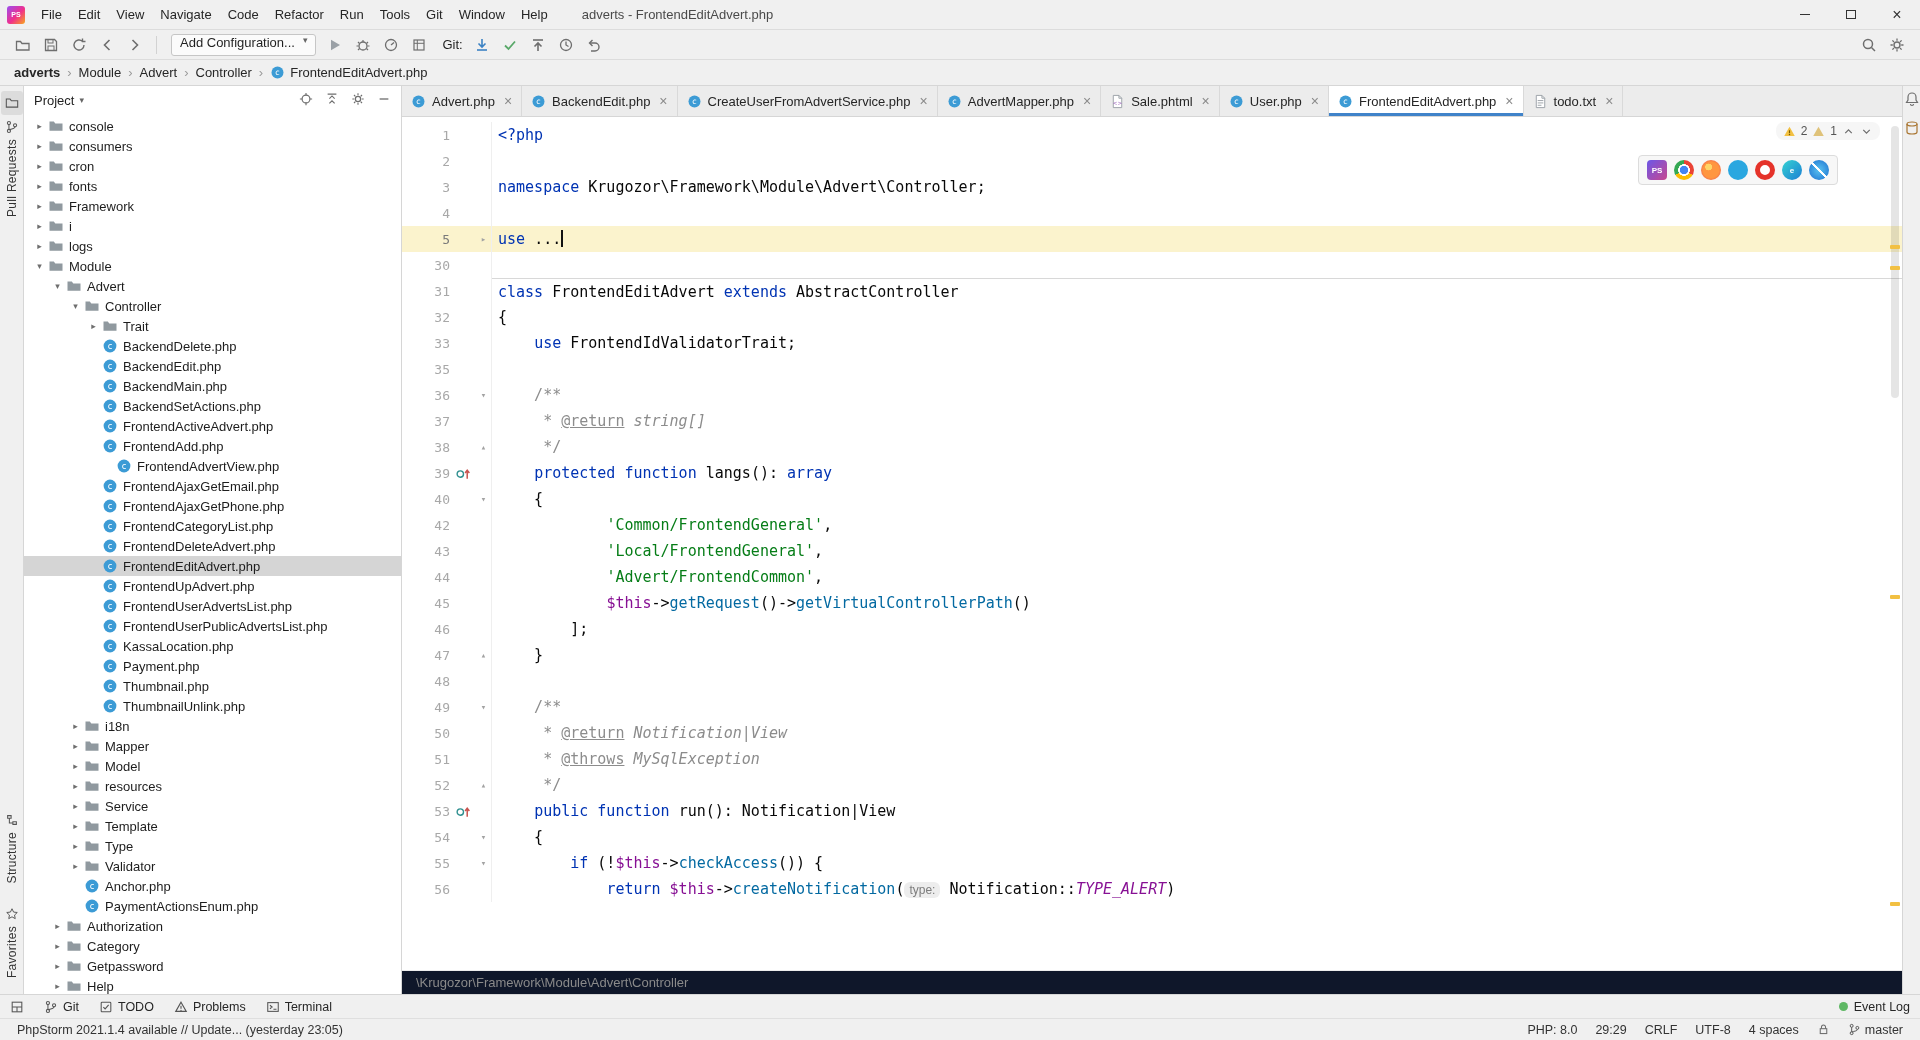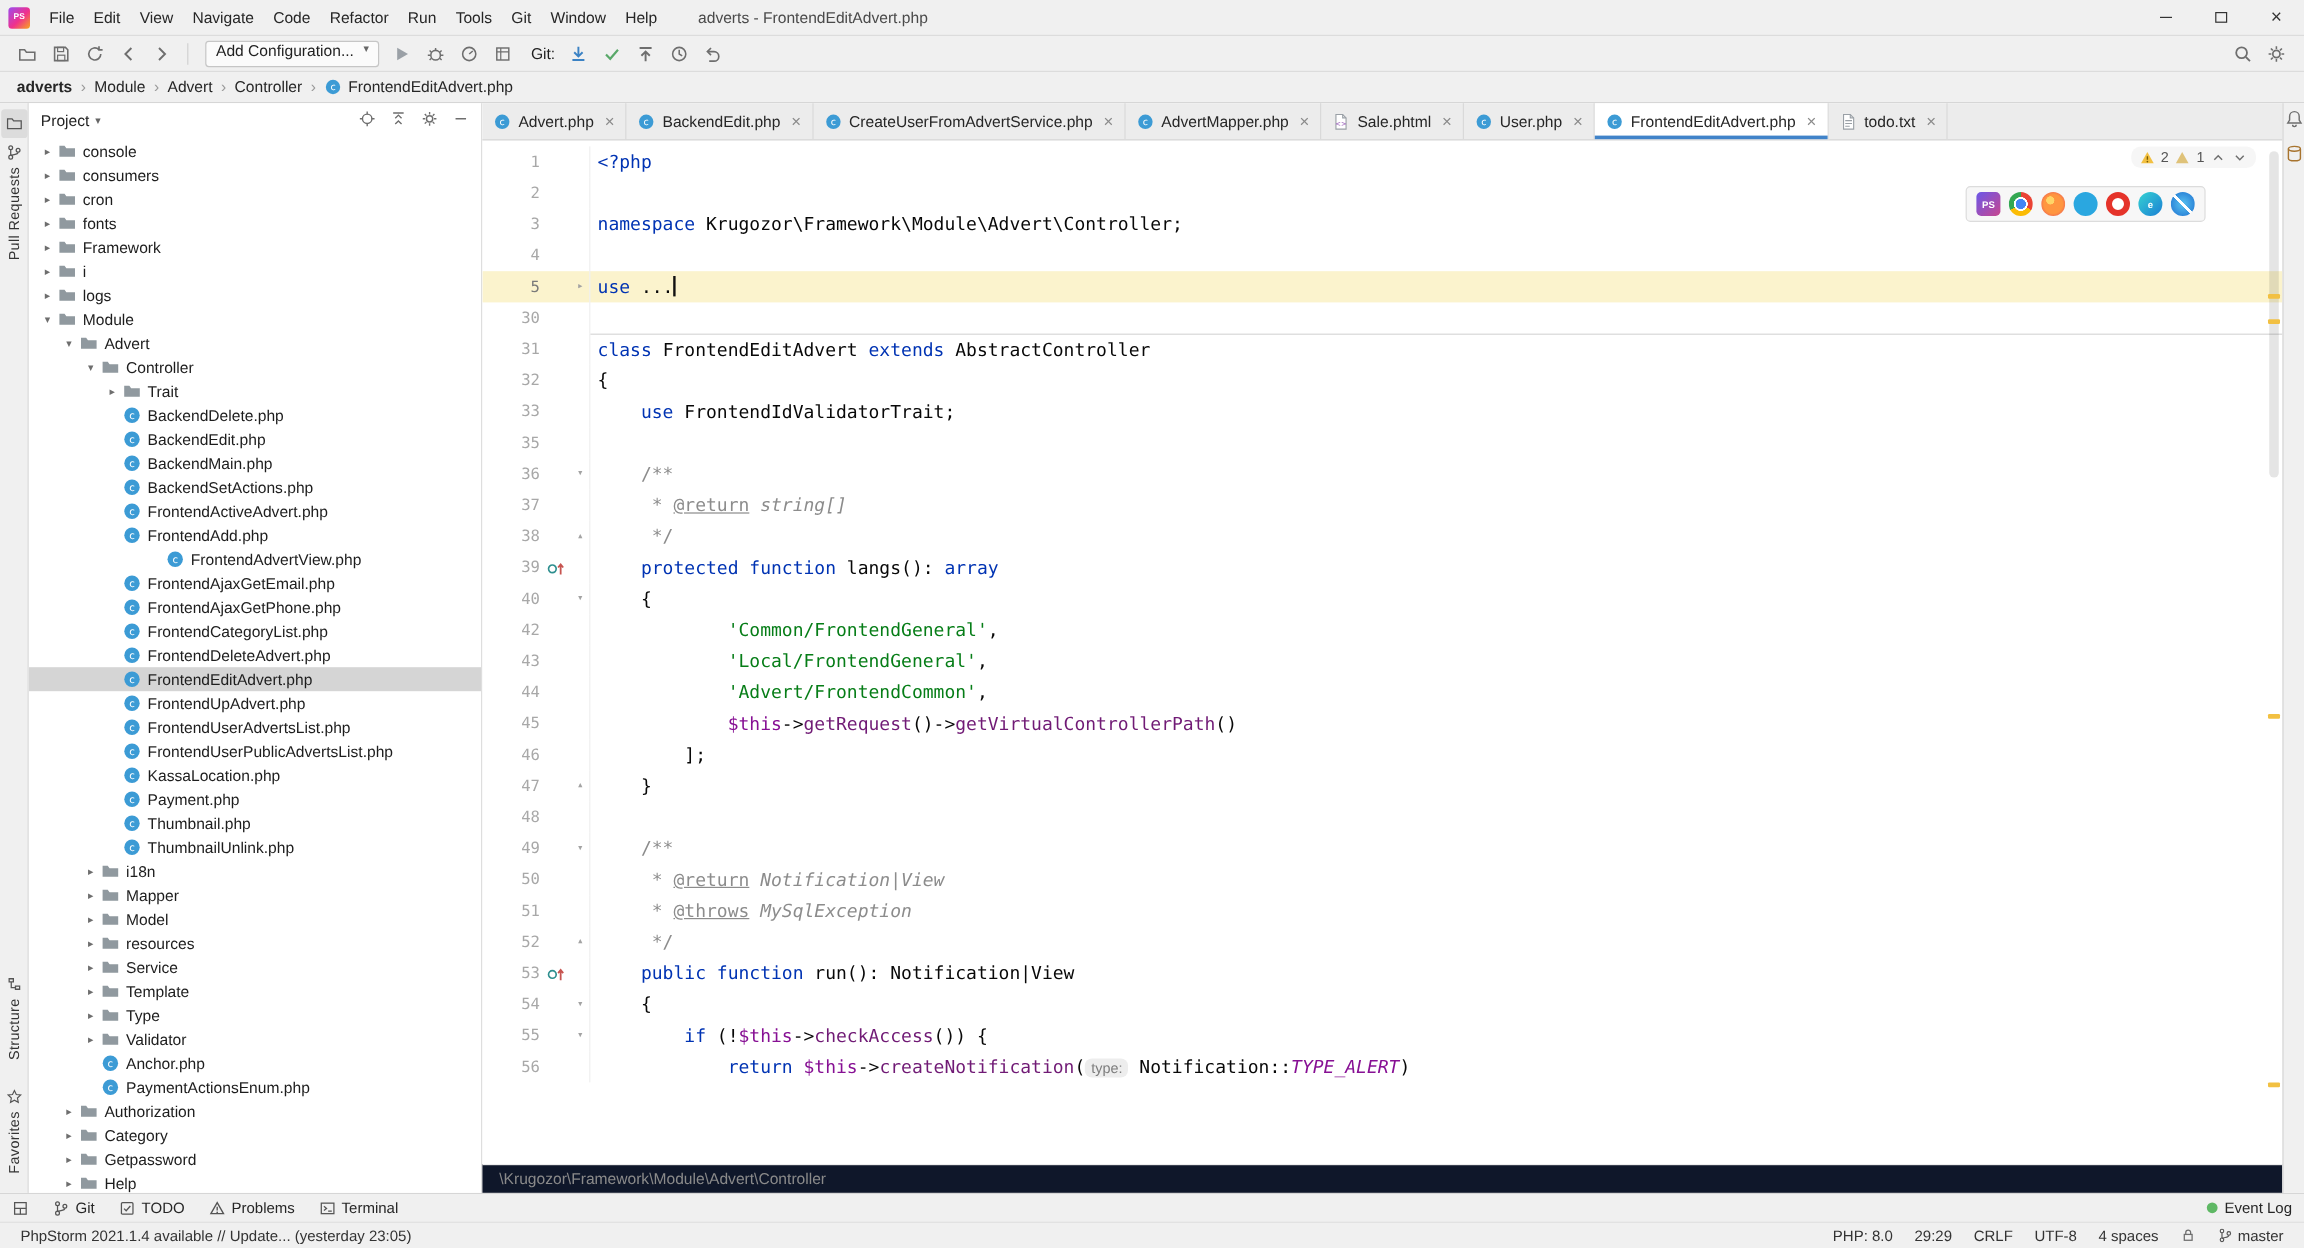--- a/index.html
+++ b/index.html
@@ -77,21 +77,21 @@
   .row.sep .ct { border-top:1px solid #d8d8d8; }
   .lnum { width:48px; flex:none; text-align:right; color:#A8A8A8; font-size:13px; }
   .row.cur .lnum { color:#7a7a7a; }
   .gslot { width:26px; flex:none; display:flex; justify-content:center; }
   .gslot svg { width:17px; height:17px; }
   .fslot { width:16px; flex:none; text-align:center; font-size:9px; color:#a3a3a3; border-right:1px solid #efefef; align-self:stretch; display:flex; align-items:center; justify-content:center; }
   .ct { flex:1; white-space:pre; font-family:inherit; font-size:inherit; line-height:26px; padding-left:6px; color:#080808; }
   .c-kw { color:#0033B3; }
   .c-str { color:#067D17; }
   .c-var { color:#871094; }
-  .c-call { color:#701a75; }
+  .c-call { color:#0369a1; }
   .c-doc { color:#8C8C8C; }
   .c-dtag { color:#8C8C8C; text-decoration:underline; }
   .c-dtyp { color:#8C8C8C; font-style:italic; }
   .c-const { color:#871094; font-style:italic; }
   .c-pl { color:#080808; }
   .c-hint { background:#EDEDED; color:#7d7d7d; border-radius:6px; padding:1px 5px; font-family:"Liberation Sans",sans-serif; font-size:12px; }
   .caret { display:inline-block; width:2px; height:17px; background:#111; vertical-align:-3px; }
 
   .inspect-widget { position:absolute; top:5px; right:22px; display:flex; align-items:center; gap:5px; color:#555;
                     background:rgba(245,245,245,.95); border-radius:8px; padding:2px 7px; font-size:12px; }
@@ -601,21 +601,21 @@
           </svg>
           <span class="tw-label">FrontendActiveAdvert.php</span>
         </div>
         <div class="tree-row" style="padding-left: 62px;">
           <span class="tw-chev"></span>
           <svg class="tw-icon">
             <use href="#s-class"></use>
           </svg>
           <span class="tw-label">FrontendAdd.php</span>
         </div>
-        <div class="tree-row" style="padding-left: 98px;">
+        <div class="tree-row" style="padding-left: 76px;">
           <span class="tw-chev"></span>
           <svg class="tw-icon">
             <use href="#s-class"></use>
           </svg>
           <span class="tw-label">FrontendAdvertView.php</span>
         </div>
         <div class="tree-row" style="padding-left: 62px;">
           <span class="tw-chev"></span>
           <svg class="tw-icon">
             <use href="#s-class"></use>

